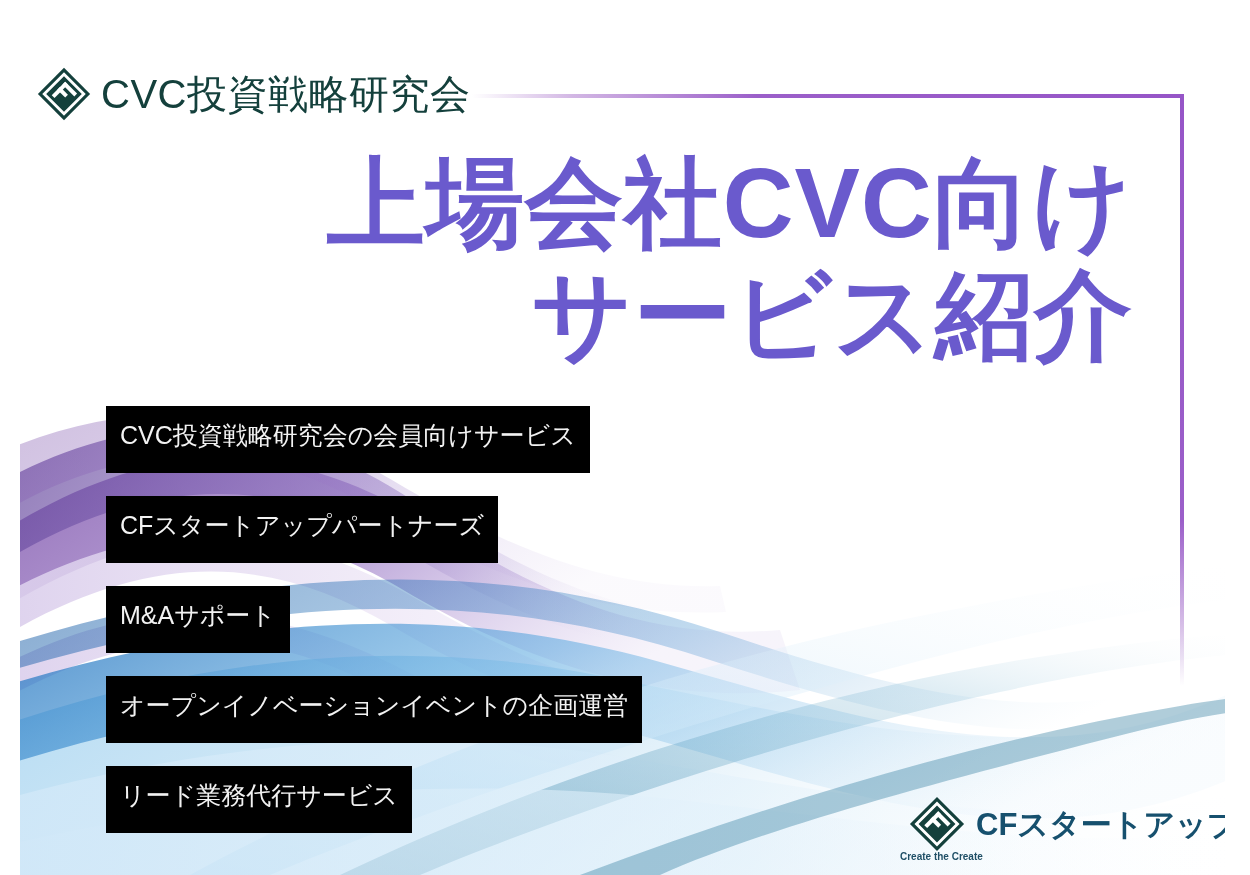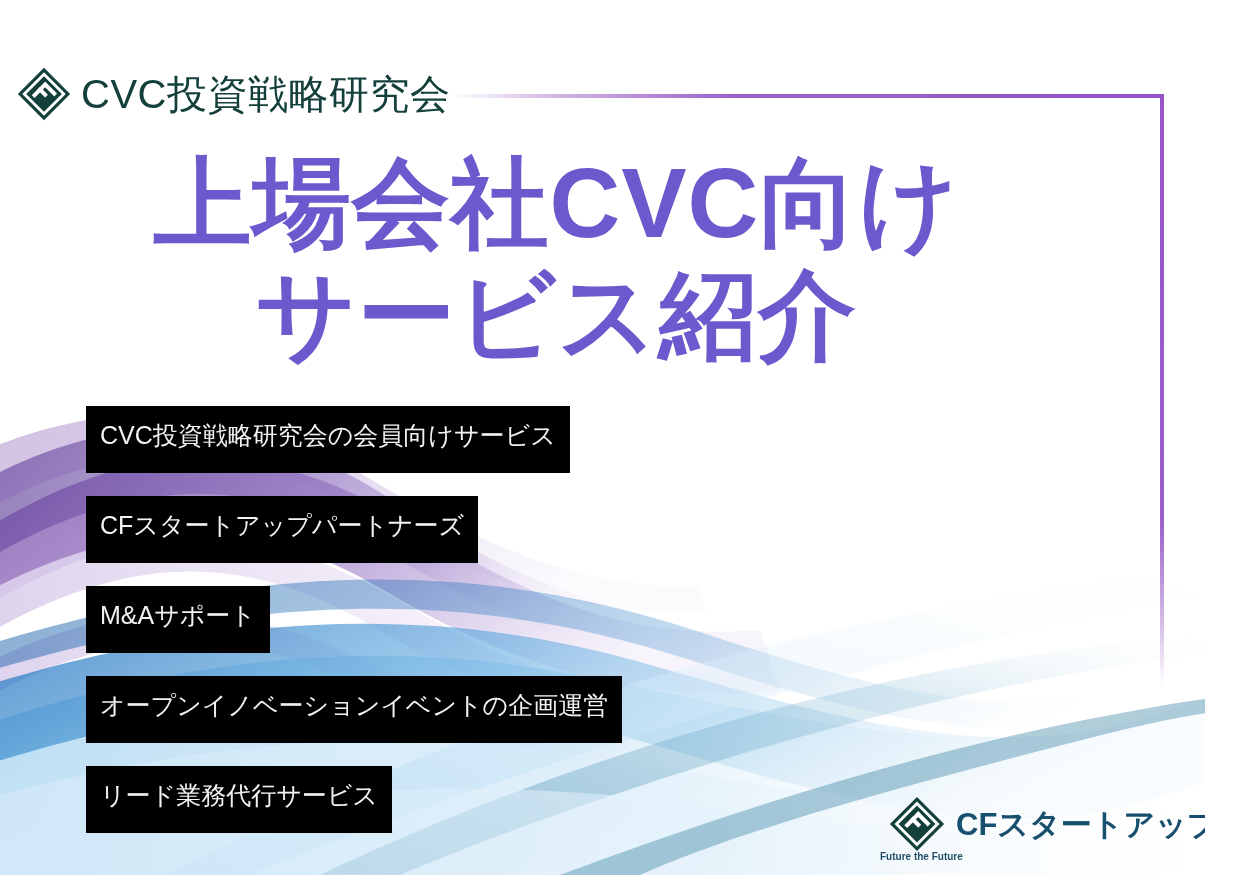--- a/index.html
+++ b/index.html
@@ -9,20 +9,21 @@
   }
   body {
     font-family: "Liberation Sans", "DejaVu Sans", sans-serif;
   }
   #slide {
     position: relative;
     width: 1205px;
     height: 875px;
     overflow: hidden;
     background: #ffffff;
+    margin-left: 20px;
   }
 
   
   #bg-art {
     position: absolute;
     left: 0; top: 0;
     width: 1250px; height: 875px;
     z-index: 0;
     pointer-events: none;
   }
@@ -72,21 +73,21 @@
     white-space: nowrap;
   }
 
   
   #title-block {
     position: absolute;
     left: 0;
     top: 148px;
     width: 1113px;
     z-index: 4;
-    text-align: center;
+    text-align: right;
   }
   .title-line {
     display: block;
     color: #6a5acd;
     font-weight: bold;
     font-size: 98px;
     line-height: 1.14;
     letter-spacing: 1px;
     white-space: nowrap;
   }
@@ -267,18 +268,18 @@
     <div id="company-mark-wrap">
       <svg id="company-mark" viewBox="0 0 100 100" xmlns="http://www.w3.org/2000/svg">
         <g transform="rotate(45 50 50)">
           <rect x="17" y="17" width="66" height="66" fill="#14403c"></rect>
           <rect x="25" y="25" width="50" height="50" fill="none" stroke="#ffffff" stroke-width="5"></rect>
           <rect x="36" y="33" width="30" height="7" fill="#ffffff"></rect>
           <rect x="36" y="33" width="7" height="34" fill="#ffffff"></rect>
           <rect x="36" y="46" width="20" height="7" fill="#ffffff"></rect>
         </g>
       </svg>
-      <div id="company-tagline">Future the Future</div>
+      <div id="company-tagline">Create the Create</div>
     </div>
     <div id="company-name">CFスタートアップパートナーズ</div>
   </div>
 
 </div>
 
 </body></html>

